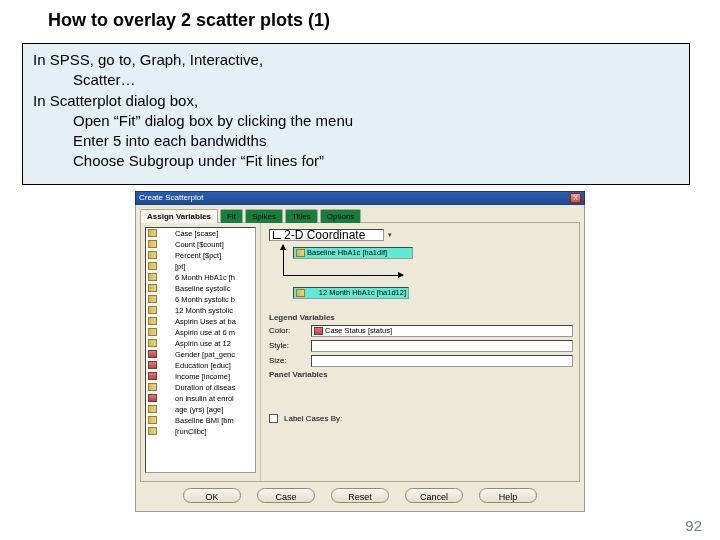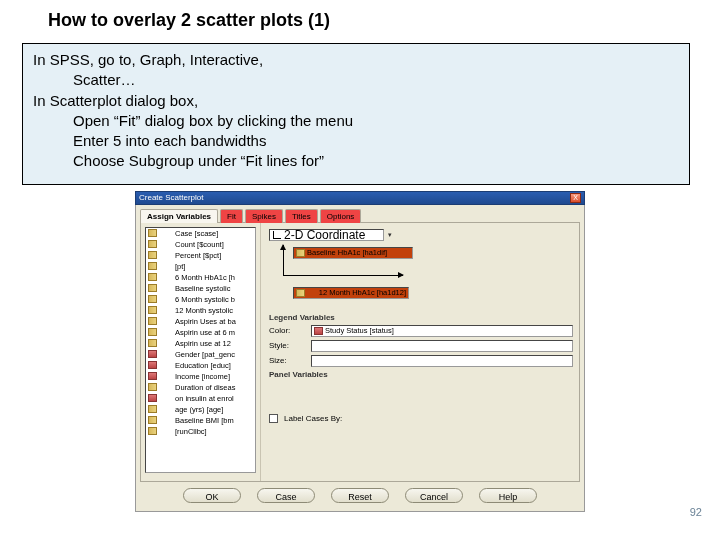--- a/index.html
+++ b/index.html
@@ -49,21 +49,21 @@
   .dialog-body {
     background:#ece9d8;
     border:1px solid #999; border-top:none;
     padding:4px 4px 0 4px;
   }
   .tabs { display:flex; gap:2px; font-size:8px; }
   .tab {
     padding:2px 6px;
     border:1px solid #aca899;
     border-bottom:none;
-    background:#ef4444;
+    background:#15803d;
     border-radius:2px 2px 0 0;
   }
   .tab.active { background:#f8f6ef; font-weight:bold; }
   .tab-content {
     border:1px solid #aca899;
     background:#ece9d8;
     margin-top:-1px;
     display:flex;
     height:260px;
   }
@@ -114,21 +114,21 @@
   }
   .x-arrow {
     position:absolute; left:8px; top:30px; width:120px; height:1px; background:#000;
   }
   .x-arrow::after {
     content:""; position:absolute; right:-1px; top:-3px;
     border-top:3.5px solid transparent; border-bottom:3.5px solid transparent;
     border-left:6px solid #000;
   }
   .drop-well {
-    border:1px inset #999; background:#c2410c;
+    border:1px inset #999; background:#5eead4;
     height:12px; font-size:7.5px; line-height:12px;
     padding:0 2px; display:flex; align-items:center; gap:2px;
     white-space:nowrap; overflow:hidden;
   }
   .dw-y { position:absolute; left:18px; top:2px; width:120px; }
   .dw-x { position:absolute; left:18px; top:42px; width:116px;justify-content:space-between; }
   .section-lbl { font-weight:bold; font-size:8px; color:#333; margin:2px 0; }
   .field-row { display:flex; align-items:center; gap:6px; margin:3px 0; }
   .field-row .lbl { width:36px; font-size:8px; }
   .field-row .well {
@@ -146,22 +146,22 @@
     display:flex; justify-content:center; gap:16px;
     padding:6px 0 8px 0;
   }
   .btn {
     width:58px; height:15px;
     background:linear-gradient(#f7f6ef,#e2dfcd);
     border:1px solid #8d8a76; border-radius:8px;
     font-size:9px; text-align:center; line-height:16px;
   }
   .page-num {
-    position:absolute; right:18px; bottom:22px;
-    color:#6a8296; font-size:11px;
+    position:absolute; right:18px; bottom:6px;
+    color:#6a8296; font-size:15px;
   }
 </style>
 </head>
 <body>
 
 <div class="title">How to overlay 2 scatter plots (1)</div>
 
 <div class="note-box">
   <div>In SPSS, go to, Graph, Interactive,</div>
   <div class="indent">Scatter…</div>
@@ -283,21 +283,21 @@
           <div class="drop-well dw-x">
             <span class="ruler-ic"></span>
             <span>12 Month HbA1c [ha1d12]</span>
           </div>
         </div>
         <div class="section-lbl">Legend Variables</div>
         <div class="field-row">
           <span class="lbl">Color:</span>
           <div class="well">
             <span class="cat-ic"></span>
-            <span>Study Status [status]</span>
+            <span>Case Status [status]</span>
           </div>
         </div>
         <div class="field-row">
           <span class="lbl">Style:</span>
           <div class="well"></div>
         </div>
         <div class="field-row">
           <span class="lbl">Size:</span>
           <div class="well"></div>
         </div>

